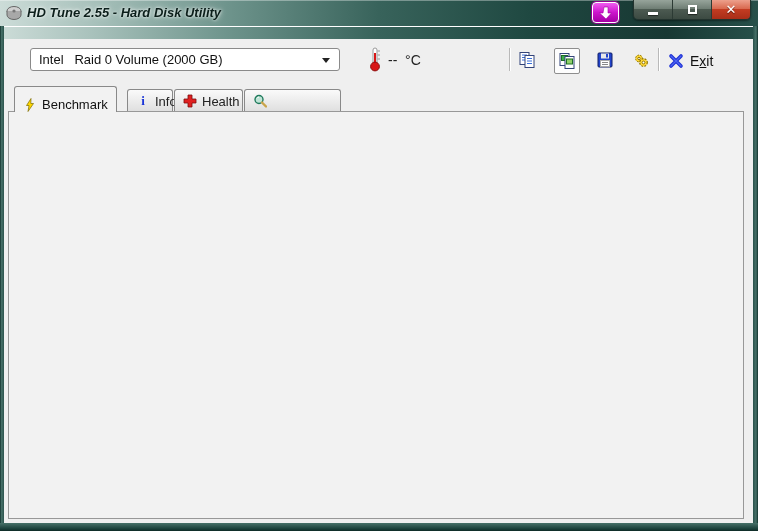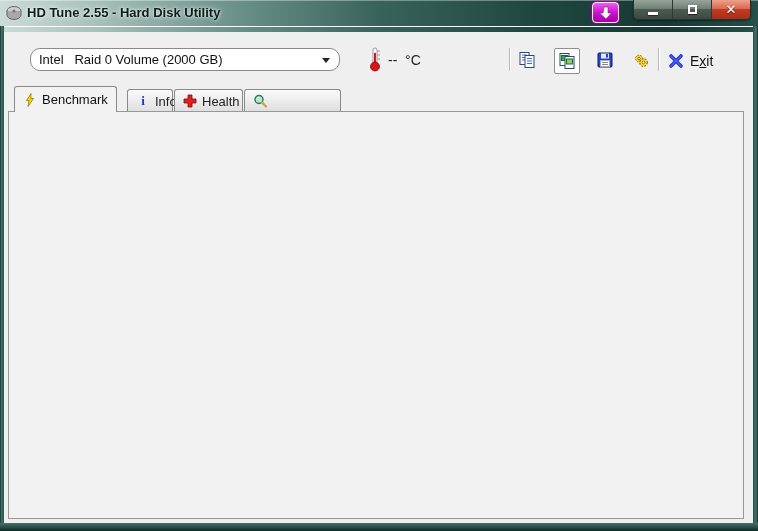--- a/index.html
+++ b/index.html
@@ -4,23 +4,24 @@
 <style>
   html,body{margin:0;padding:0;background:#555;}
   *{box-sizing:border-box;}
   .window{
     position:relative;width:758px;height:531px;overflow:hidden;
     font-family:"Liberation Sans","DejaVu Sans",sans-serif;font-size:13px;color:#111;
     background:#efefef;
   }
   
   .titlebar{
-    position:absolute;left:0;top:0;width:758px;height:32px;
+    position:absolute;left:0;top:0;width:758px;height:39px;
     background:linear-gradient(to right,#ccdcd8 0%,#a9c2bc 12%,#6e948c 30%,#38635b 50%,#1f4841 70%,#183833 88%,#27504a 100%);
     box-shadow:inset 0 1px 0 rgba(255,255,255,.35);
+    font-style:italic;
   }
   .win-icon{position:absolute;left:5px;top:4px;width:18px;height:18px;}
   .win-title{
     position:absolute;left:27px;top:0;height:26px;line-height:25px;
     font-size:13px;font-weight:bold;color:#0c1f1b;
     text-shadow:0 0 3px rgba(255,255,255,.9),0 0 6px rgba(255,255,255,.6);
     white-space:pre;
   }
   .dl-btn{
     position:absolute;left:592px;top:2px;width:27px;height:21px;border-radius:4px;
@@ -46,38 +47,38 @@
   .glyph-close{font-size:13px;line-height:18px;text-shadow:0 1px 1px rgba(0,0,0,.5);}
   .border-left,.border-right,.border-bottom{position:absolute;background:linear-gradient(to right,#10302b,#477169 40%,#2a524b);}
   .border-left{left:0;top:26px;width:4px;height:497px;}
   .border-right{left:753px;top:26px;width:5px;height:497px;background:linear-gradient(to left,#10302b,#477169 40%,#2a524b);}
   .border-bottom{left:0;top:523px;width:758px;height:8px;background:linear-gradient(#477169,#1c423c 70%,#0e2a26);}
   .client-top-hl{position:absolute;left:4px;top:26px;width:749px;height:1px;background:#ffffff;}
 
   
   .combo{
     position:absolute;left:30px;top:48px;width:310px;height:23px;
-    background:#fff;border:1px solid #8a8a8a;border-radius:10px;
+    background:#fff;border:1px solid #8a8a8a;border-radius:3px;
     display:flex;align-items:center;padding-left:8px;white-space:pre;font-size:13px;
   }
   .combo-arrow{position:absolute;right:9px;top:9px;width:0;height:0;border-left:4px solid transparent;border-right:4px solid transparent;border-top:5px solid #222;}
   .temp-text{position:absolute;left:388px;top:52px;font-size:14px;color:#222;white-space:pre;}
   .tsep{position:absolute;top:48px;width:1px;height:23px;background:#b9b9b9;box-shadow:1px 0 0 #fff;}
   .tool-icon{position:absolute;width:16px;height:16px;}
   .pressed-frame{
     position:absolute;left:554px;top:48px;width:26px;height:26px;
     border:1px solid #8e8e8e;background:#fdfdfd;border-radius:2px;
   }
   .exit-label{position:absolute;left:690px;top:53px;font-size:14px;color:#111;}
   .exit-label u{text-decoration:underline;}
 
   
   .tab{position:absolute;border:1px solid #898989;border-bottom:none;border-radius:3px 3px 0 0;
        display:flex;align-items:center;gap:5px;padding:0 8px;font-size:13px;}
-  .tab.active{left:14px;top:86px;height:26px;background:#f2f2f2;z-index:3;}
+  .tab.active{left:14px;top:86px;height:26px;background:#f2f2f2;z-index:3;align-items:flex-end;}
   .tab.inactive{top:89px;height:23px;background:linear-gradient(#fafafa,#dedede);z-index:1;color:#222;}
   .tab-icon{width:14px;height:14px;flex:0 0 auto;}
   .page{
     position:absolute;left:8px;top:111px;width:736px;height:408px;
     background:#f2f2f2;border:1px solid #989898;z-index:2;
   }
 
   
   .plot-wrap{position:absolute;left:52px;top:145px;width:494px;height:327px;background:#000;}
   .plot-wrap svg{overflow:visible;display:block;}

